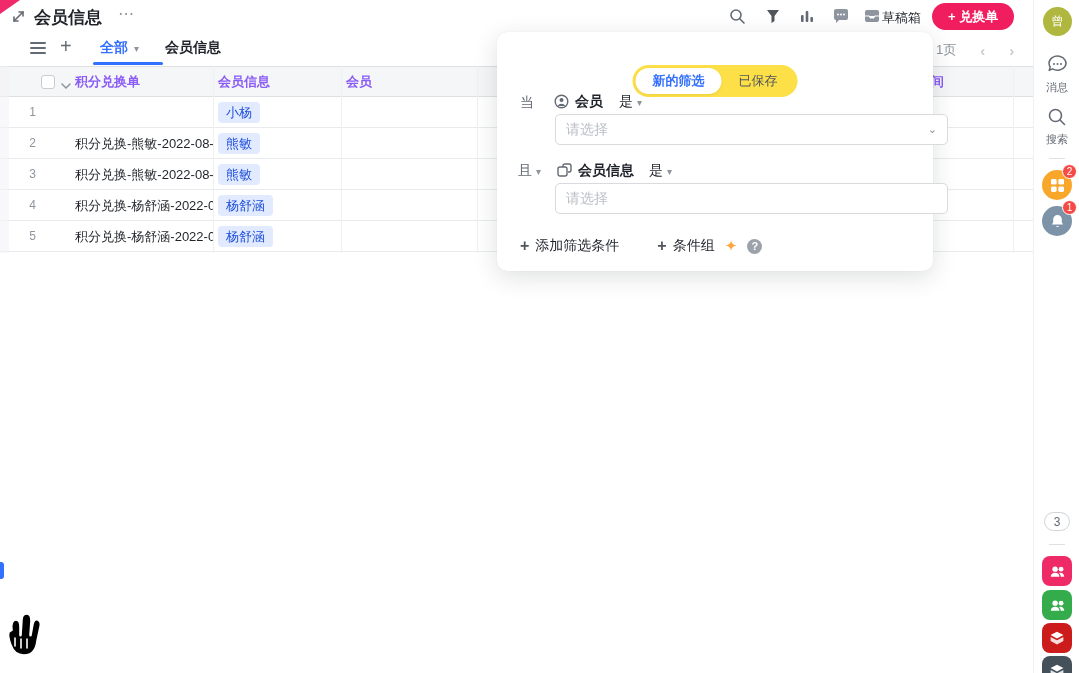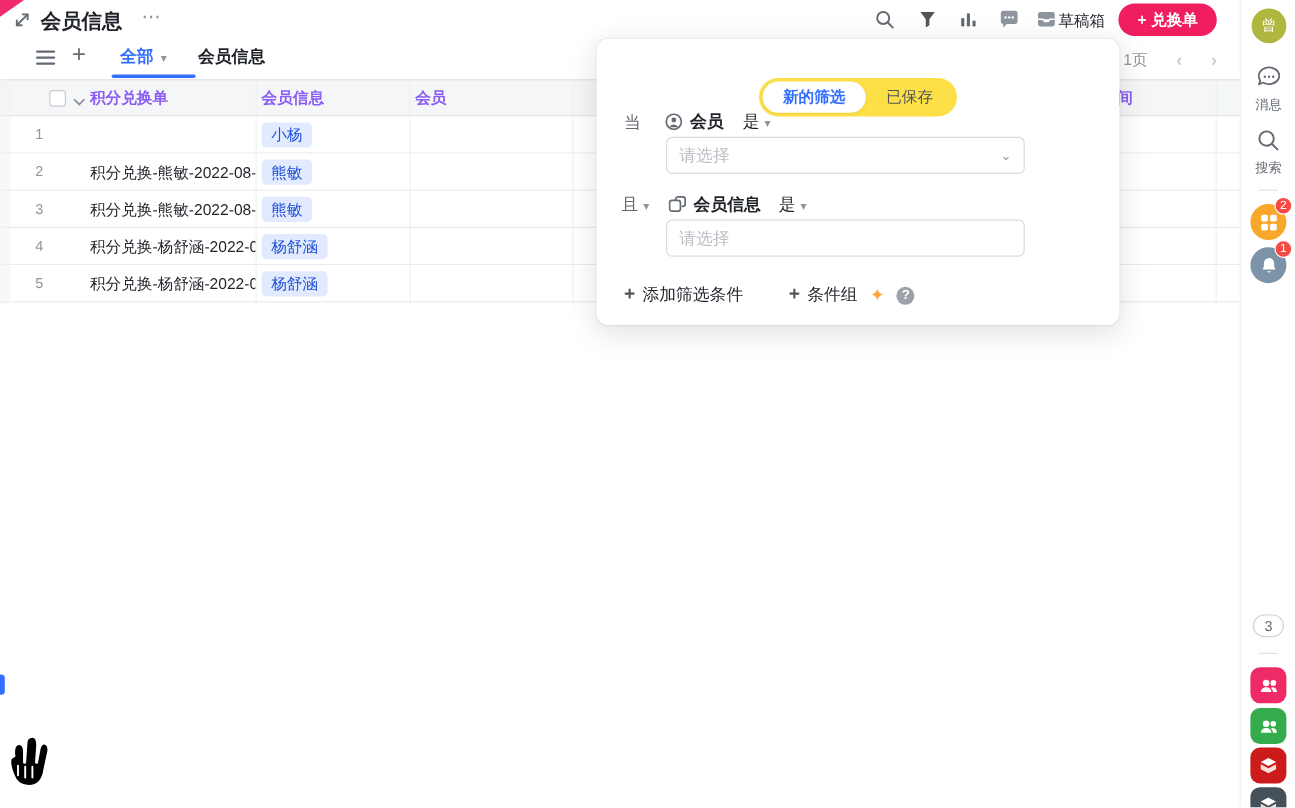--- a/index.html
+++ b/index.html
@@ -55,21 +55,21 @@
   .popup { position:absolute; left:497px; top:32px; width:436px; height:239px; background:#fff;
     border-radius:10px; box-shadow:0 6px 24px rgba(31,35,41,.14), 0 0 1px rgba(31,35,41,.12); z-index:50; }
   .seg { position:absolute; left:50%; transform:translateX(-50%); top:17px; display:inline-flex;
     background:#fde047; border-radius:16px; padding:3px;margin-top:16px; }
   .seg .segbtn { font-size:13px; padding:4px 17px; border-radius:13px; color:#51565d; white-space:nowrap; }
   .seg .segbtn.active { background:#fff; color:#3370ff; font-weight:bold; box-shadow:0 1px 3px rgba(0,0,0,.08); }
   .cond-label { position:absolute; font-size:14px; color:#646a73; }
   .cond-field { position:absolute; font-size:14px; font-weight:bold; color:#1f2329; }
   .cond-op { position:absolute; font-size:14px; color:#1f2329; }
   .sm-caret { color:#8f959e; font-size:10px; margin-left:4px; }
-  .sel { position:absolute; left:58px; width:299px; height:31px; border:1px solid #d8dadd; border-radius:5px;
+  .sel { position:absolute; left:58px; width:393px; height:31px; border:1px solid #d8dadd; border-radius:5px;
     background:#fff; display:flex; align-items:center; padding:0 10px; }
   .sel .ph { font-size:14px; color:#bcc0c6; flex:1; }
   .sel .dd { color:#8f959e; font-size:11px; }
   .pp-actions { position:absolute; left:23px; top:205px; display:flex; align-items:center; gap:10px; font-size:14px; color:#1f2329; }
   .pp-add { display:flex; align-items:center; gap:6px; }
   .plus-sm { color:#51565d; font-size:16px; font-weight:bold; }
   .sparkle { color:#ffa53d; font-size:15px; }
   .helpdot { width:15px; height:15px; border-radius:50%; background:#9ca2a9; color:#fff; font-size:11px;
     display:inline-flex; align-items:center; justify-content:center; font-weight:bold; }
   .ficon { display:inline-flex; }

